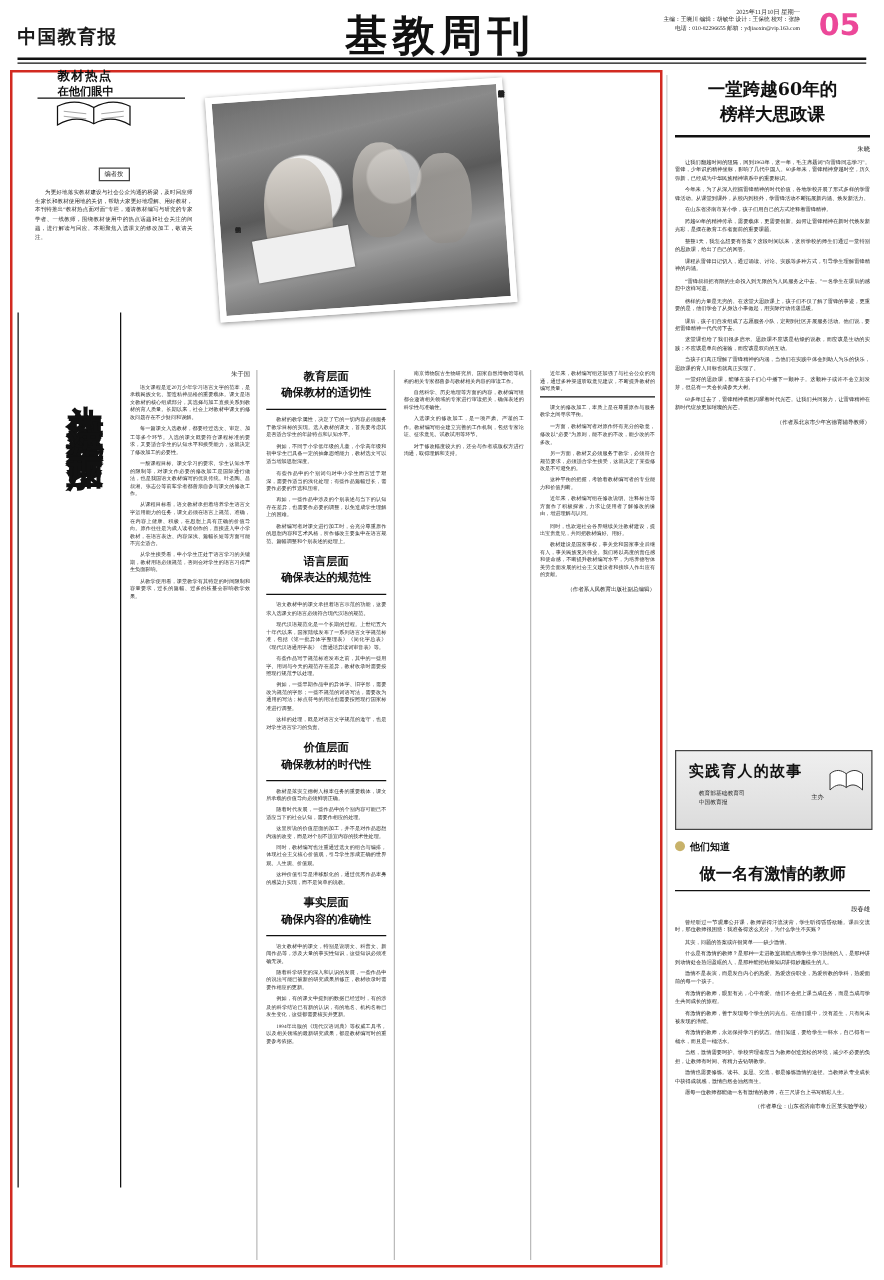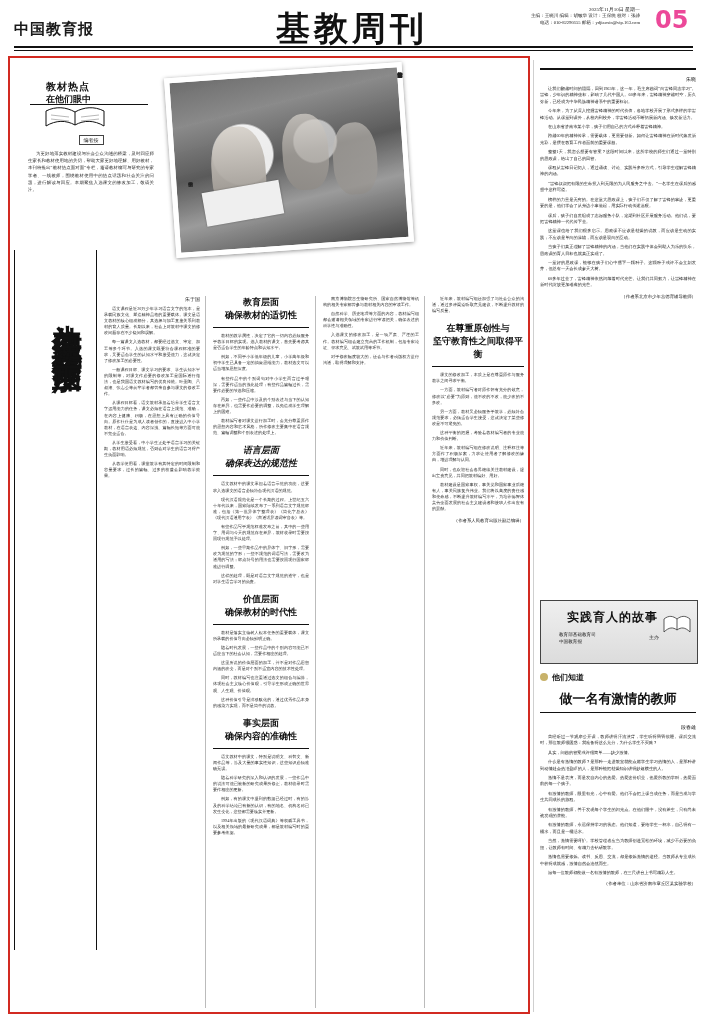--- a/index.html
+++ b/index.html
@@ -19,21 +19,21 @@
   
   .redframe{position:absolute;left:8px;top:56px;width:522px;height:958px;border:2px solid #d22a21;box-sizing:border-box;}
 
   
   .tiny{font-size:4.2px;line-height:6.2px;color:#2a2a2a;text-align:justify;}
   .tiny p{margin:0 0 3px 0;text-indent:8px;}
   .colhead{font-family:"DejaVu Serif",serif;font-size:9px;font-weight:700;text-align:center;line-height:13px;color:#111;margin:0 0 5px 0;}
   .subhead-line{height:1px;background:#111;margin:3px 0 5px 0;}
 
   
-  .ornament{position:absolute;left:30px;top:78px;width:120px;height:56px;}
+  .ornament{position:absolute;left:30px;top:52px;width:120px;height:56px;}
   .orn-title{position:absolute;left:16px;top:2px;font-family:"DejaVu Serif",serif;font-size:10px;font-weight:700;color:#111;letter-spacing:1px;}
   .orn-sub{position:absolute;left:16px;top:15px;font-family:"DejaVu Serif",serif;font-size:9px;font-weight:700;color:#111;}
   .orn-book{position:absolute;left:14px;top:28px;width:62px;height:24px;}
   .orn-rule{position:absolute;left:0;top:26px;width:118px;height:1px;background:#111;}
 
   
   .badge{display:inline-block;border:1px solid #444;padding:1px 4px;font-size:5px;color:#222;}
 
   
   .note{position:absolute;left:28px;top:128px;width:126px;}
@@ -71,21 +71,21 @@
   .r-title{font-family:"DejaVu Serif",serif;font-size:14px;font-weight:700;line-height:20px;text-align:center;color:#111;}
   .r-sub{font-size:5px;text-align:right;margin:6px 0 4px 0;}
   .r-body{font-size:4.2px;line-height:6.4px;text-align:justify;color:#222;}
   .r-body p{margin:0 0 3px 0;text-indent:8px;}
   .r-sign{font-size:4.4px;text-align:right;margin-top:5px;color:#222;}
 
   .hdr-rule{height:2px;background:#111;margin:6px 0;}
 
   
   .storybox{position:absolute;left:540px;top:600px;width:156px;height:62px;border:1px solid #444;background:linear-gradient(180deg,#efefef,#dcdcdc);}
-  .storybox-title{position:absolute;left:10px;top:8px;font-family:"DejaVu Serif",serif;font-size:12px;font-weight:700;color:#111;letter-spacing:1px;margin-left:16px;}
+  .storybox-title{position:absolute;left:10px;top:8px;font-family:"DejaVu Serif",serif;font-size:12px;font-weight:700;color:#111;letter-spacing:1px;}
   .storybox-meta{position:absolute;left:18px;top:30px;font-size:4.6px;line-height:7px;color:#222;}
   .storybox-host{position:absolute;left:108px;top:33px;font-size:5px;color:#222;}
   .storybox-book{position:absolute;left:122px;top:14px;width:28px;height:20px;}
 
   
   .voicetag{position:absolute;left:540px;top:672px;font-size:8px;font-weight:700;font-family:"DejaVu Serif",serif;}
   .voicedot{display:inline-block;width:8px;height:8px;border-radius:50%;background:#c8b26a;margin-right:4px;vertical-align:-1px;}
 
   .r-title2{position:absolute;left:540px;top:690px;width:156px;font-family:"DejaVu Serif",serif;font-size:13px;font-weight:700;text-align:center;}
 
@@ -165,21 +165,21 @@
   <div class="fcol" style="left:213px;top:296px;height:712px;">
     <div class="colhead" id="h2">教育层面<br>确保教材的适切性</div>
     <div class="subhead-line"></div>
     <div class="tiny" id="fc2">
         <p>教材的教学属性，决定了它的一切内容必须服务于教学目标的实现。选入教材的课文，首先要考虑其是否适合学生的年龄特点和认知水平。</p>
         <p>例如，不同于小学低年级的儿童，小学高年级和初中学生已具备一定的抽象思维能力，教材选文可以适当增加思想深度。</p>
         <p>有些作品中的个别词句对中小学生而言过于艰深，需要作适当的浅化处理；有些作品篇幅过长，需要作必要的节选和压缩。</p>
         <p>再如，一些作品中涉及的个别表述与当下的认知存在差异，也需要作必要的调整，以免造成学生理解上的困难。</p>
         <p>教材编写者对课文进行加工时，会充分尊重原作的思想内容和艺术风格，所作修改主要集中在语言规范、篇幅调整和个别表述的处理上。</p>
       </div>
-    <div class="colhead" style="margin-top:8px;font-style:italic;" id="h3">语言层面<br>确保表达的规范性</div>
+    <div class="colhead" style="margin-top:8px;" id="h3">语言层面<br>确保表达的规范性</div>
     <div class="subhead-line"></div>
     <div class="tiny" id="fc3">
         <p>语文教材中的课文承担着语言示范的功能，这要求入选课文的语言必须符合现代汉语的规范。</p>
         <p>现代汉语规范化是一个长期的过程。上世纪五六十年代以来，国家陆续发布了一系列语言文字规范标准，包括《第一批异体字整理表》《简化字总表》《现代汉语通用字表》《普通话异读词审音表》等。</p>
         <p>有些作品写于规范标准发布之前，其中的一些用字、用词与今天的规范存在差异，教材收录时需要按照现行规范予以处理。</p>
         <p>例如，一些早期作品中的异体字、旧字形，需要改为规范的字形；一些不规范的词语写法，需要改为通用的写法；标点符号的用法也需要按照现行国家标准进行调整。</p>
         <p>这样的处理，既是对语言文字规范的遵守，也是对学生语言学习的负责。</p>
       </div>
     <div class="colhead" style="margin-top:8px;" id="h4">价值层面<br>确保教材的时代性</div>
     <div class="subhead-line"></div>
@@ -208,37 +208,37 @@
         <p>入选课文的修改加工，是一项严肃、严谨的工作。教材编写组会建立完善的工作机制，包括专家论证、征求意见、试教试用等环节。</p>
         <p>对于修改幅度较大的，还会与作者或版权方进行沟通，取得理解和支持。</p>
       </div>
   </div>
   <div class="vsep" style="left:424px;top:296px;height:712px;"></div>
 
   <div class="fcol" style="left:432px;top:296px;height:712px;width:92px;">
     <div class="tiny" id="fc6b">
         <p>近年来，教材编写组还加强了与社会公众的沟通，通过多种渠道听取意见建议，不断提升教材的编写质量。</p>
       </div>
-    <div class="colhead" style="margin-top:8px;" id="h7">在尊重原创性与<br>坚守教育性之间取得平衡</div>
     <div class="subhead-line"></div>
     <div class="tiny" id="fc7">
         <p>课文的修改加工，本质上是在尊重原作与服务教学之间寻求平衡。</p>
         <p>一方面，教材编写者对原作怀有充分的敬意，修改以“必要”为原则，能不改的不改，能少改的不多改。</p>
         <p>另一方面，教材又必须服务于教学，必须符合规范要求，必须适合学生接受，这就决定了某些修改是不可避免的。</p>
         <p>这种平衡的把握，考验着教材编写者的专业能力和价值判断。</p>
         <p>近年来，教材编写组在修改说明、注释标注等方面作了积极探索，力求让使用者了解修改的缘由，增进理解与认同。</p>
         <p>同时，也欢迎社会各界继续关注教材建设，提出宝贵意见，共同把教材编好、用好。</p>
         <p>教材建设是国家事权，事关党和国家事业后继有人，事关民族复兴伟业。我们将以高度的责任感和使命感，不断提升教材编写水平，为培养德智体美劳全面发展的社会主义建设者和接班人作出应有的贡献。</p>
       </div>
     <div class="credit" style="position:static;text-align:right;margin-top:6px;">（作者系人民教育出版社副总编辑）</div>
   </div>
 
   <div class="pagesep" style="left:533px;"></div>
 
   <div class="rcol" style="top:62px;">
+    <div class="r-title" id="rhead">一堂跨越60年的<br>榜样大思政课</div>
     <div class="hdr-rule"></div>
     <div class="r-sub">朱晓</div>
     <div class="r-body" id="rbody">
         <p>让我们翻越时间的阻隔，回到1963年，这一年，毛主席题词“向雷锋同志学习”。雷锋，少年识的精神坐标，影响了几代中国人。60多年来，雷锋精神穿越时空，历久弥新，已经成为中华民族精神谱系中的重要标识。</p>
         <p>今年来，为了从深入挖掘雷锋精神的时代价值，各地学校开展了形式多样的学雷锋活动。从课堂到课外，从校内到校外，学雷锋活动不断拓展新内涵、焕发新活力。</p>
         <p>在山东省济南市某小学，孩子们用自己的方式诠释着雷锋精神。</p>
         <p>跨越60年的精神传承，需要载体，更需要创新。如何让雷锋精神在新时代焕发新光彩，是摆在教育工作者面前的重要课题。</p>
         <p>整整1天，我怎么想要有答案？这段时间以来，这所学校的师生们通过一堂特别的思政课，给出了自己的回答。</p>
         <p>课程从雷锋日记切入，通过诵读、讨论、实践等多种方式，引导学生理解雷锋精神的内涵。</p>
         <p>“雷锋叔叔把有限的生命投入到无限的为人民服务之中去。”一名学生在课后的感想中这样写道。</p>

